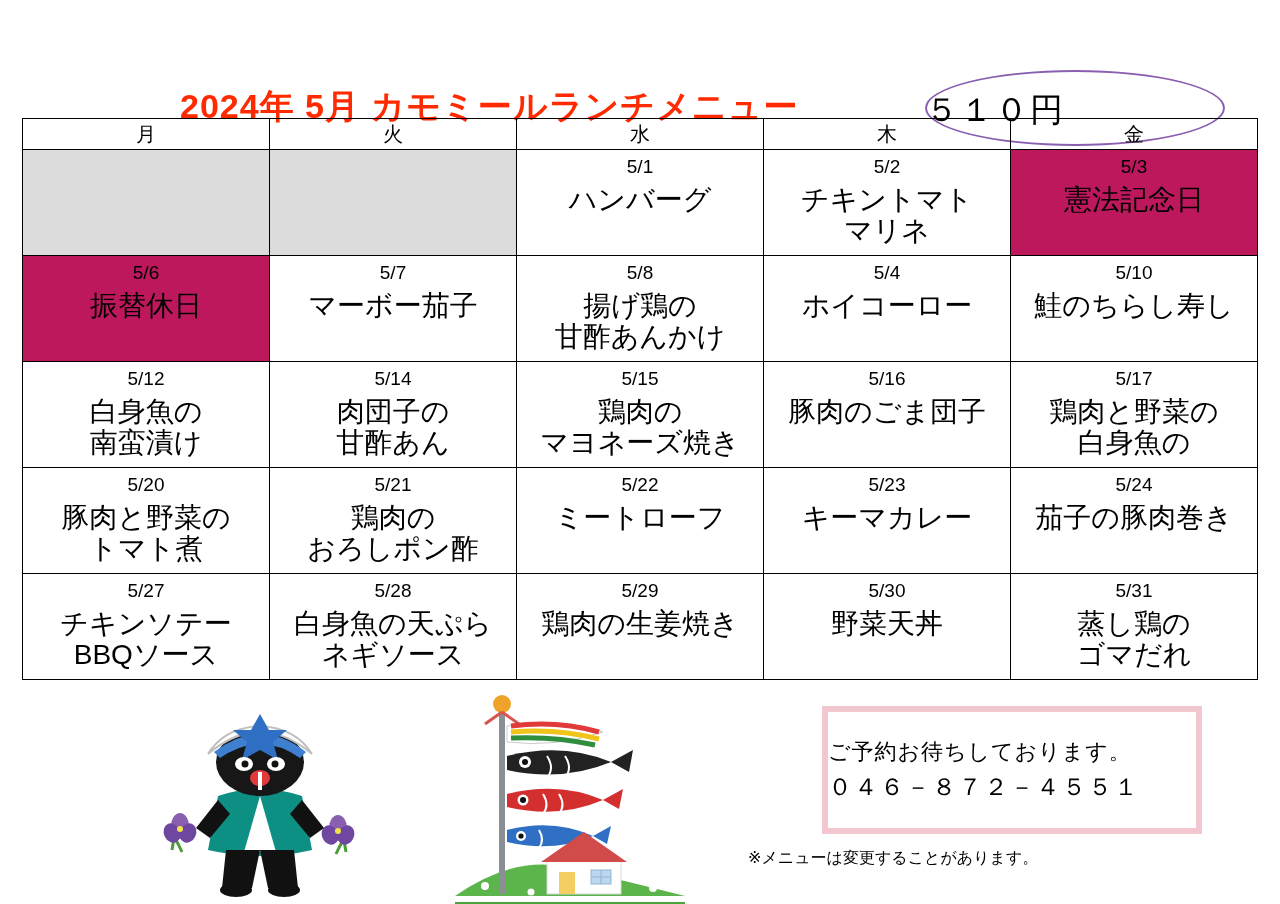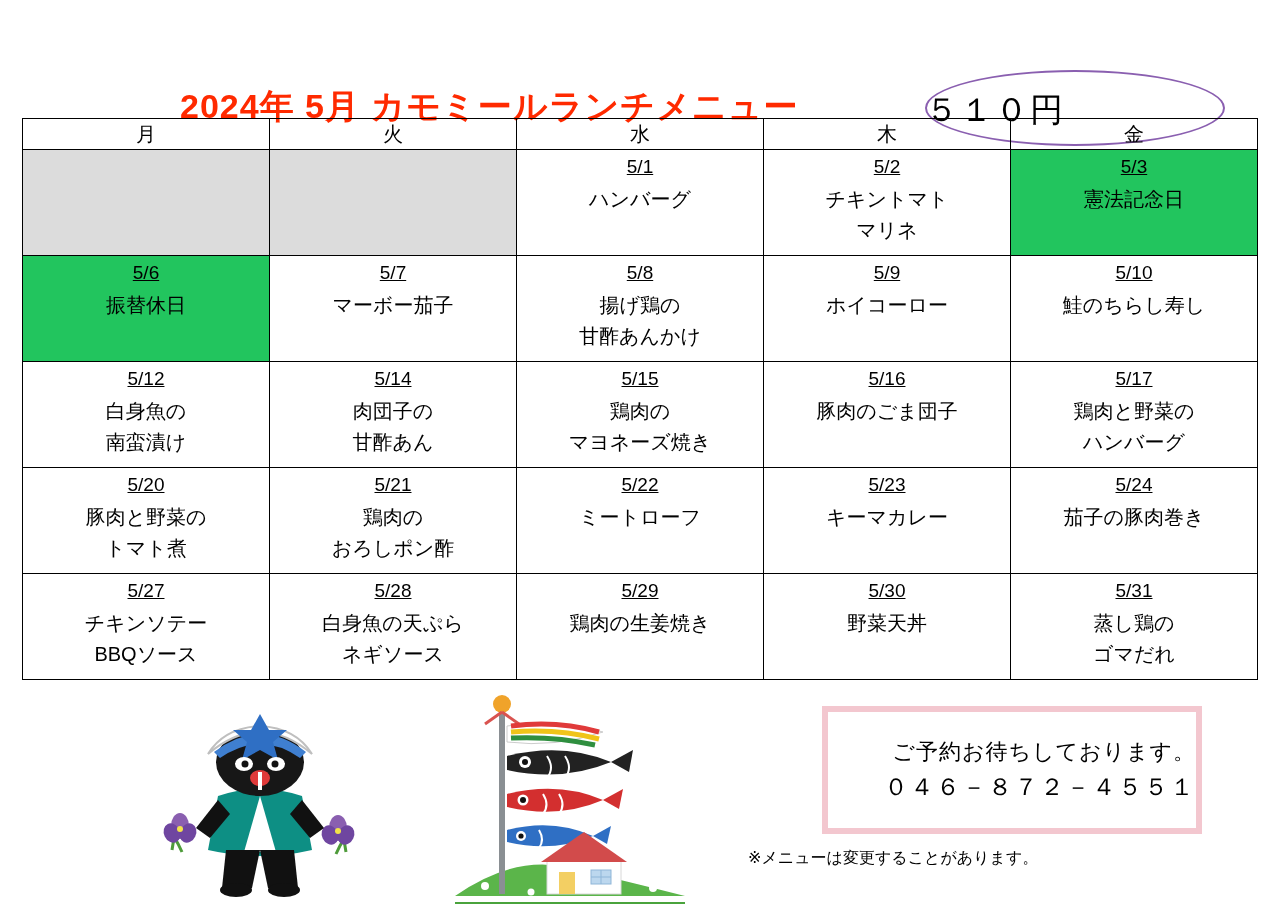--- a/index.html
+++ b/index.html
@@ -84,30 +84,29 @@
     justify-content: flex-start;
     align-items: center;
     height: 100%;
     box-sizing: border-box;
     padding-top: 4px;
   }
   .date {
     font-size: 19px;
     line-height: 26px;
     color: #000;
-    text-decoration: underline;
   }
   .dish {
-    font-size: 20px;
+    font-size: 28px;
     line-height: 31px;
     margin-top: 4px;
     white-space: pre-line;
   }
   .holiday {
-    background: #22c55e;
+    background: #be185d;
   }
   .empty {
     background: #dcdcdc;
   }
   .row-first td { height: 108px; }
 
   
   .footer {
     position: absolute;
     left: 0;
@@ -122,21 +121,21 @@
     left: 822px;
     top: 16px;
     width: 380px;
     height: 128px;
     border: 6px solid #f3c7cf;
     box-sizing: border-box;
     background: #ffffff;
     display: flex;
     flex-direction: column;
     justify-content: center;
-    align-items: flex-end;
+    align-items: flex-start;
   }
   .notice-line {
     font-size: 22px;
     line-height: 34px;
     letter-spacing: 1px;
     white-space: nowrap;
   }
   .notice-tel {
     font-size: 24px;
     line-height: 36px;
@@ -231,21 +230,21 @@
       </td>
       <td>
         <div class="cell">
           <div class="date">5/8</div>
           <div class="dish">揚げ鶏の
 甘酢あんかけ</div>
         </div>
       </td>
       <td>
         <div class="cell">
-          <div class="date">5/9</div>
+          <div class="date">5/4</div>
           <div class="dish">ホイコーロー</div>
         </div>
       </td>
       <td>
         <div class="cell">
           <div class="date">5/10</div>
           <div class="dish">鮭のちらし寿し</div>
         </div>
       </td>
     </tr>
@@ -275,21 +274,21 @@
       <td>
         <div class="cell">
           <div class="date">5/16</div>
           <div class="dish">豚肉のごま団子</div>
         </div>
       </td>
       <td>
         <div class="cell">
           <div class="date">5/17</div>
           <div class="dish">鶏肉と野菜の
-ハンバーグ</div>
+白身魚の</div>
         </div>
       </td>
     </tr>
 
     <tr>
       <td>
         <div class="cell">
           <div class="date">5/20</div>
           <div class="dish">豚肉と野菜の
 トマト煮</div>

